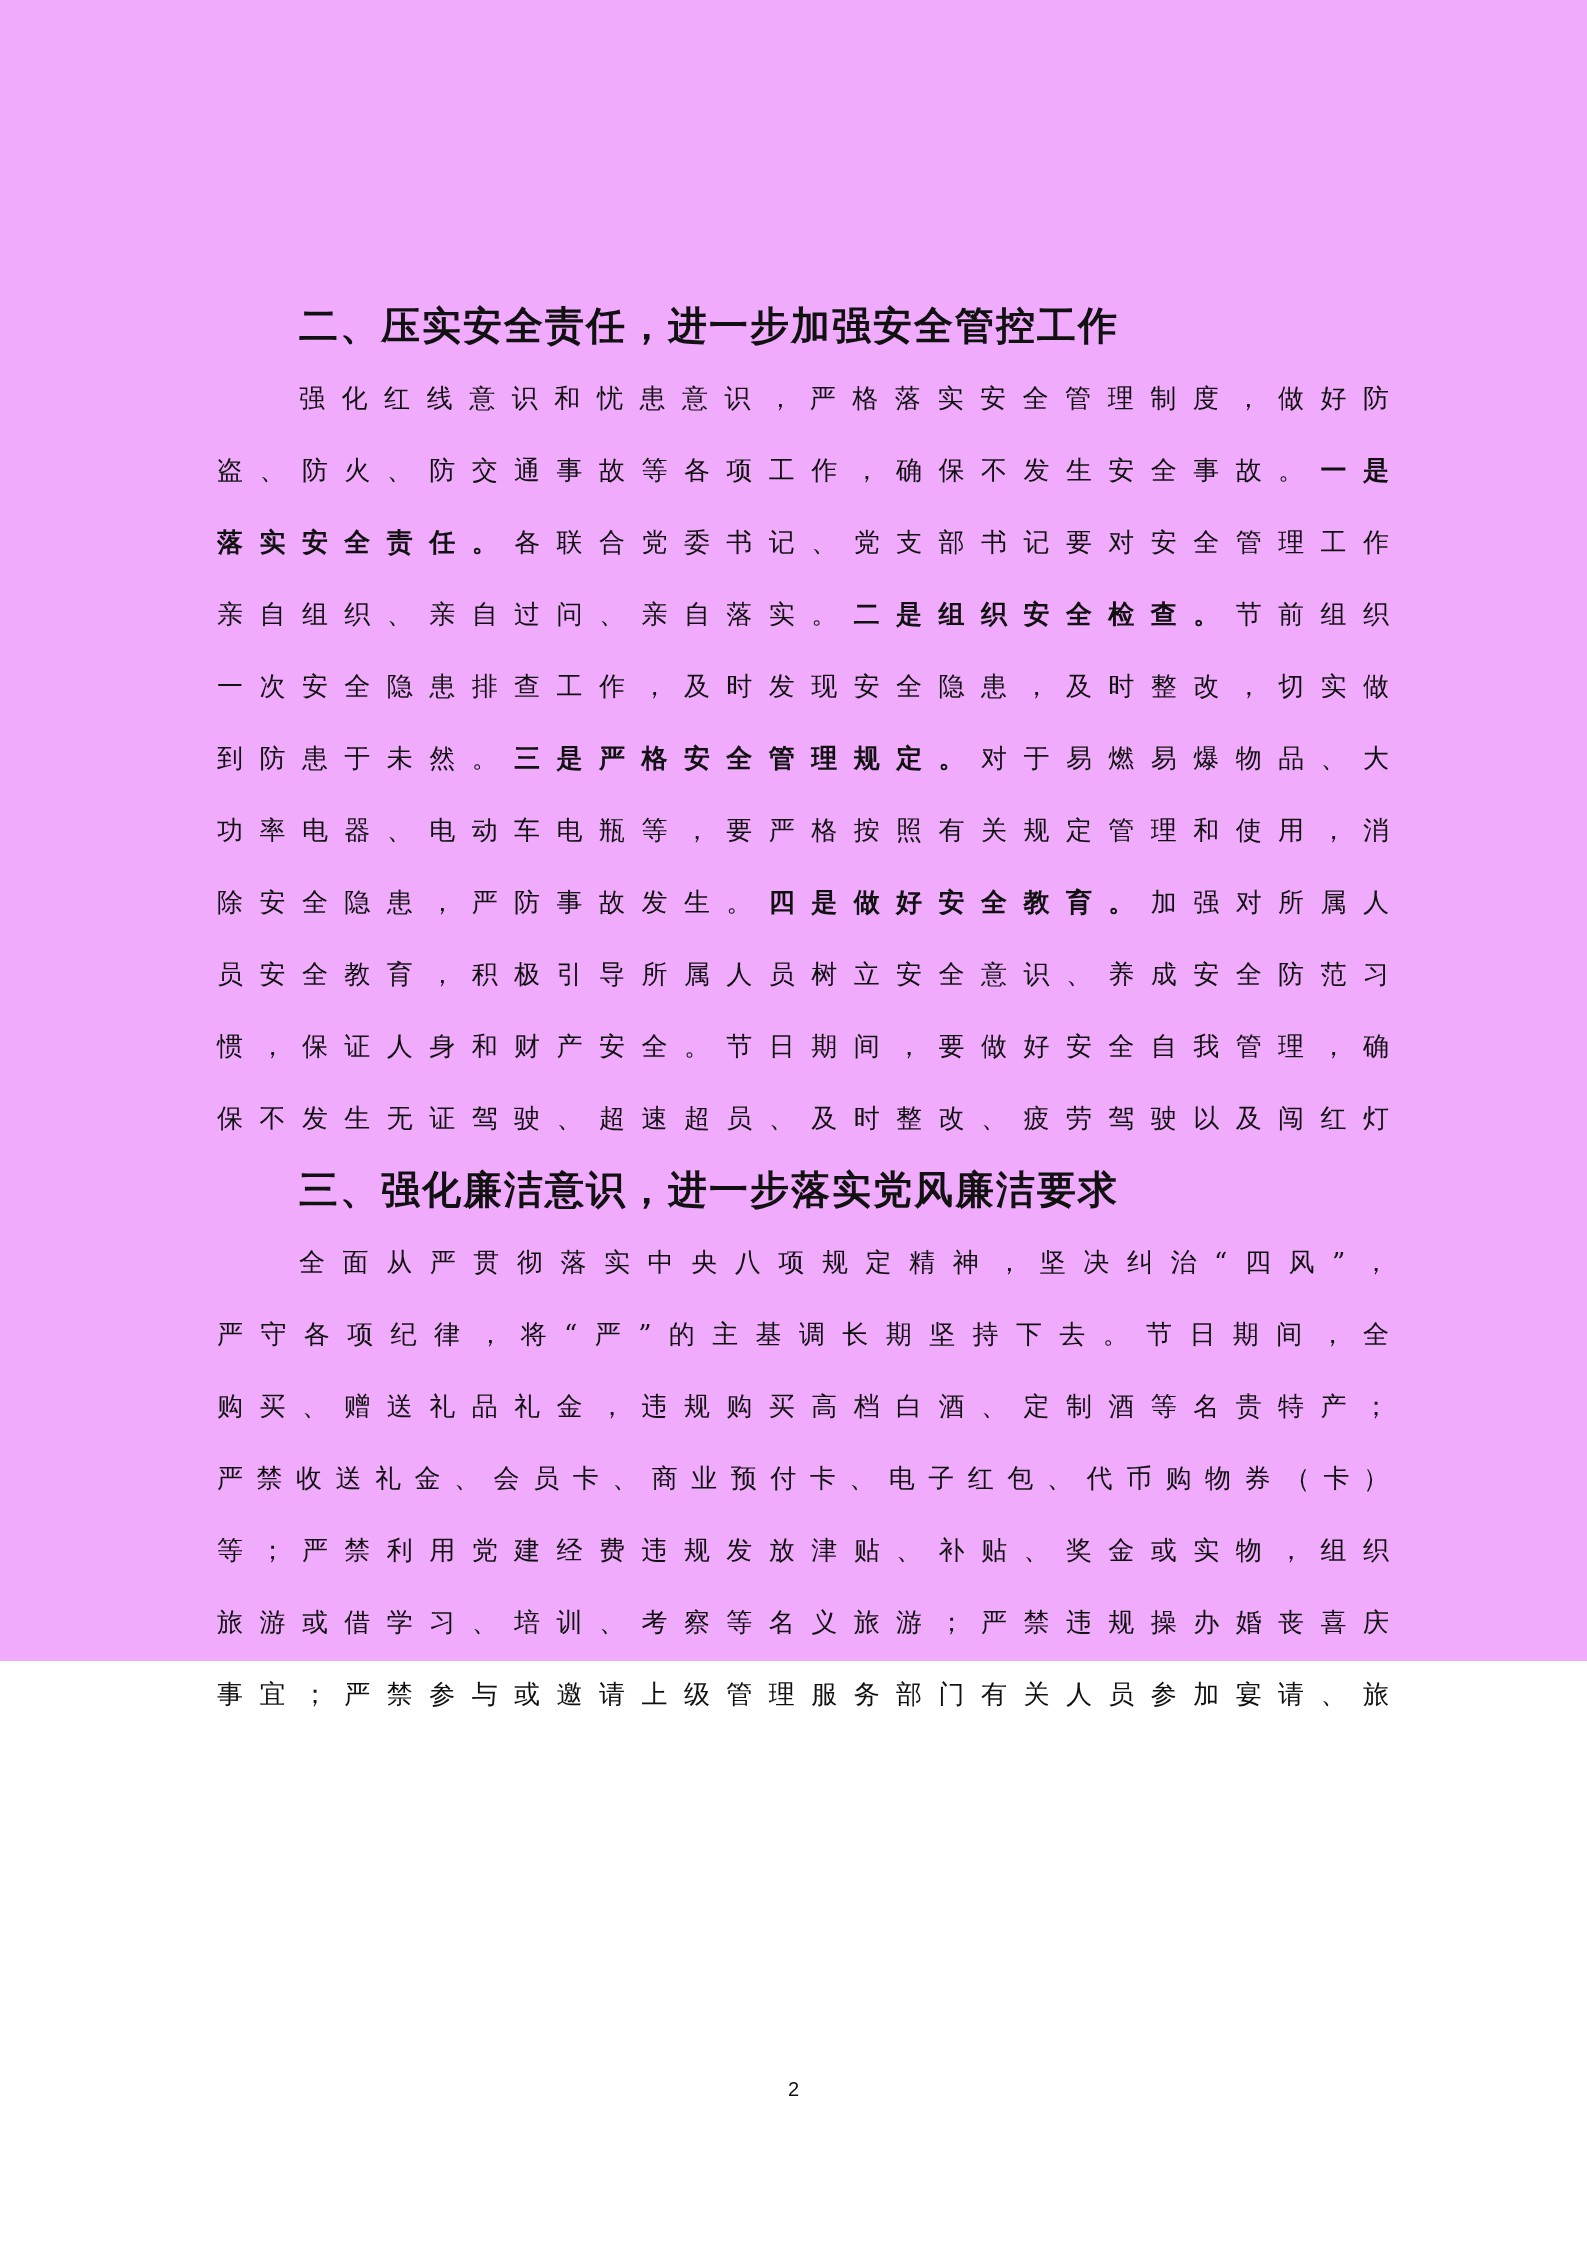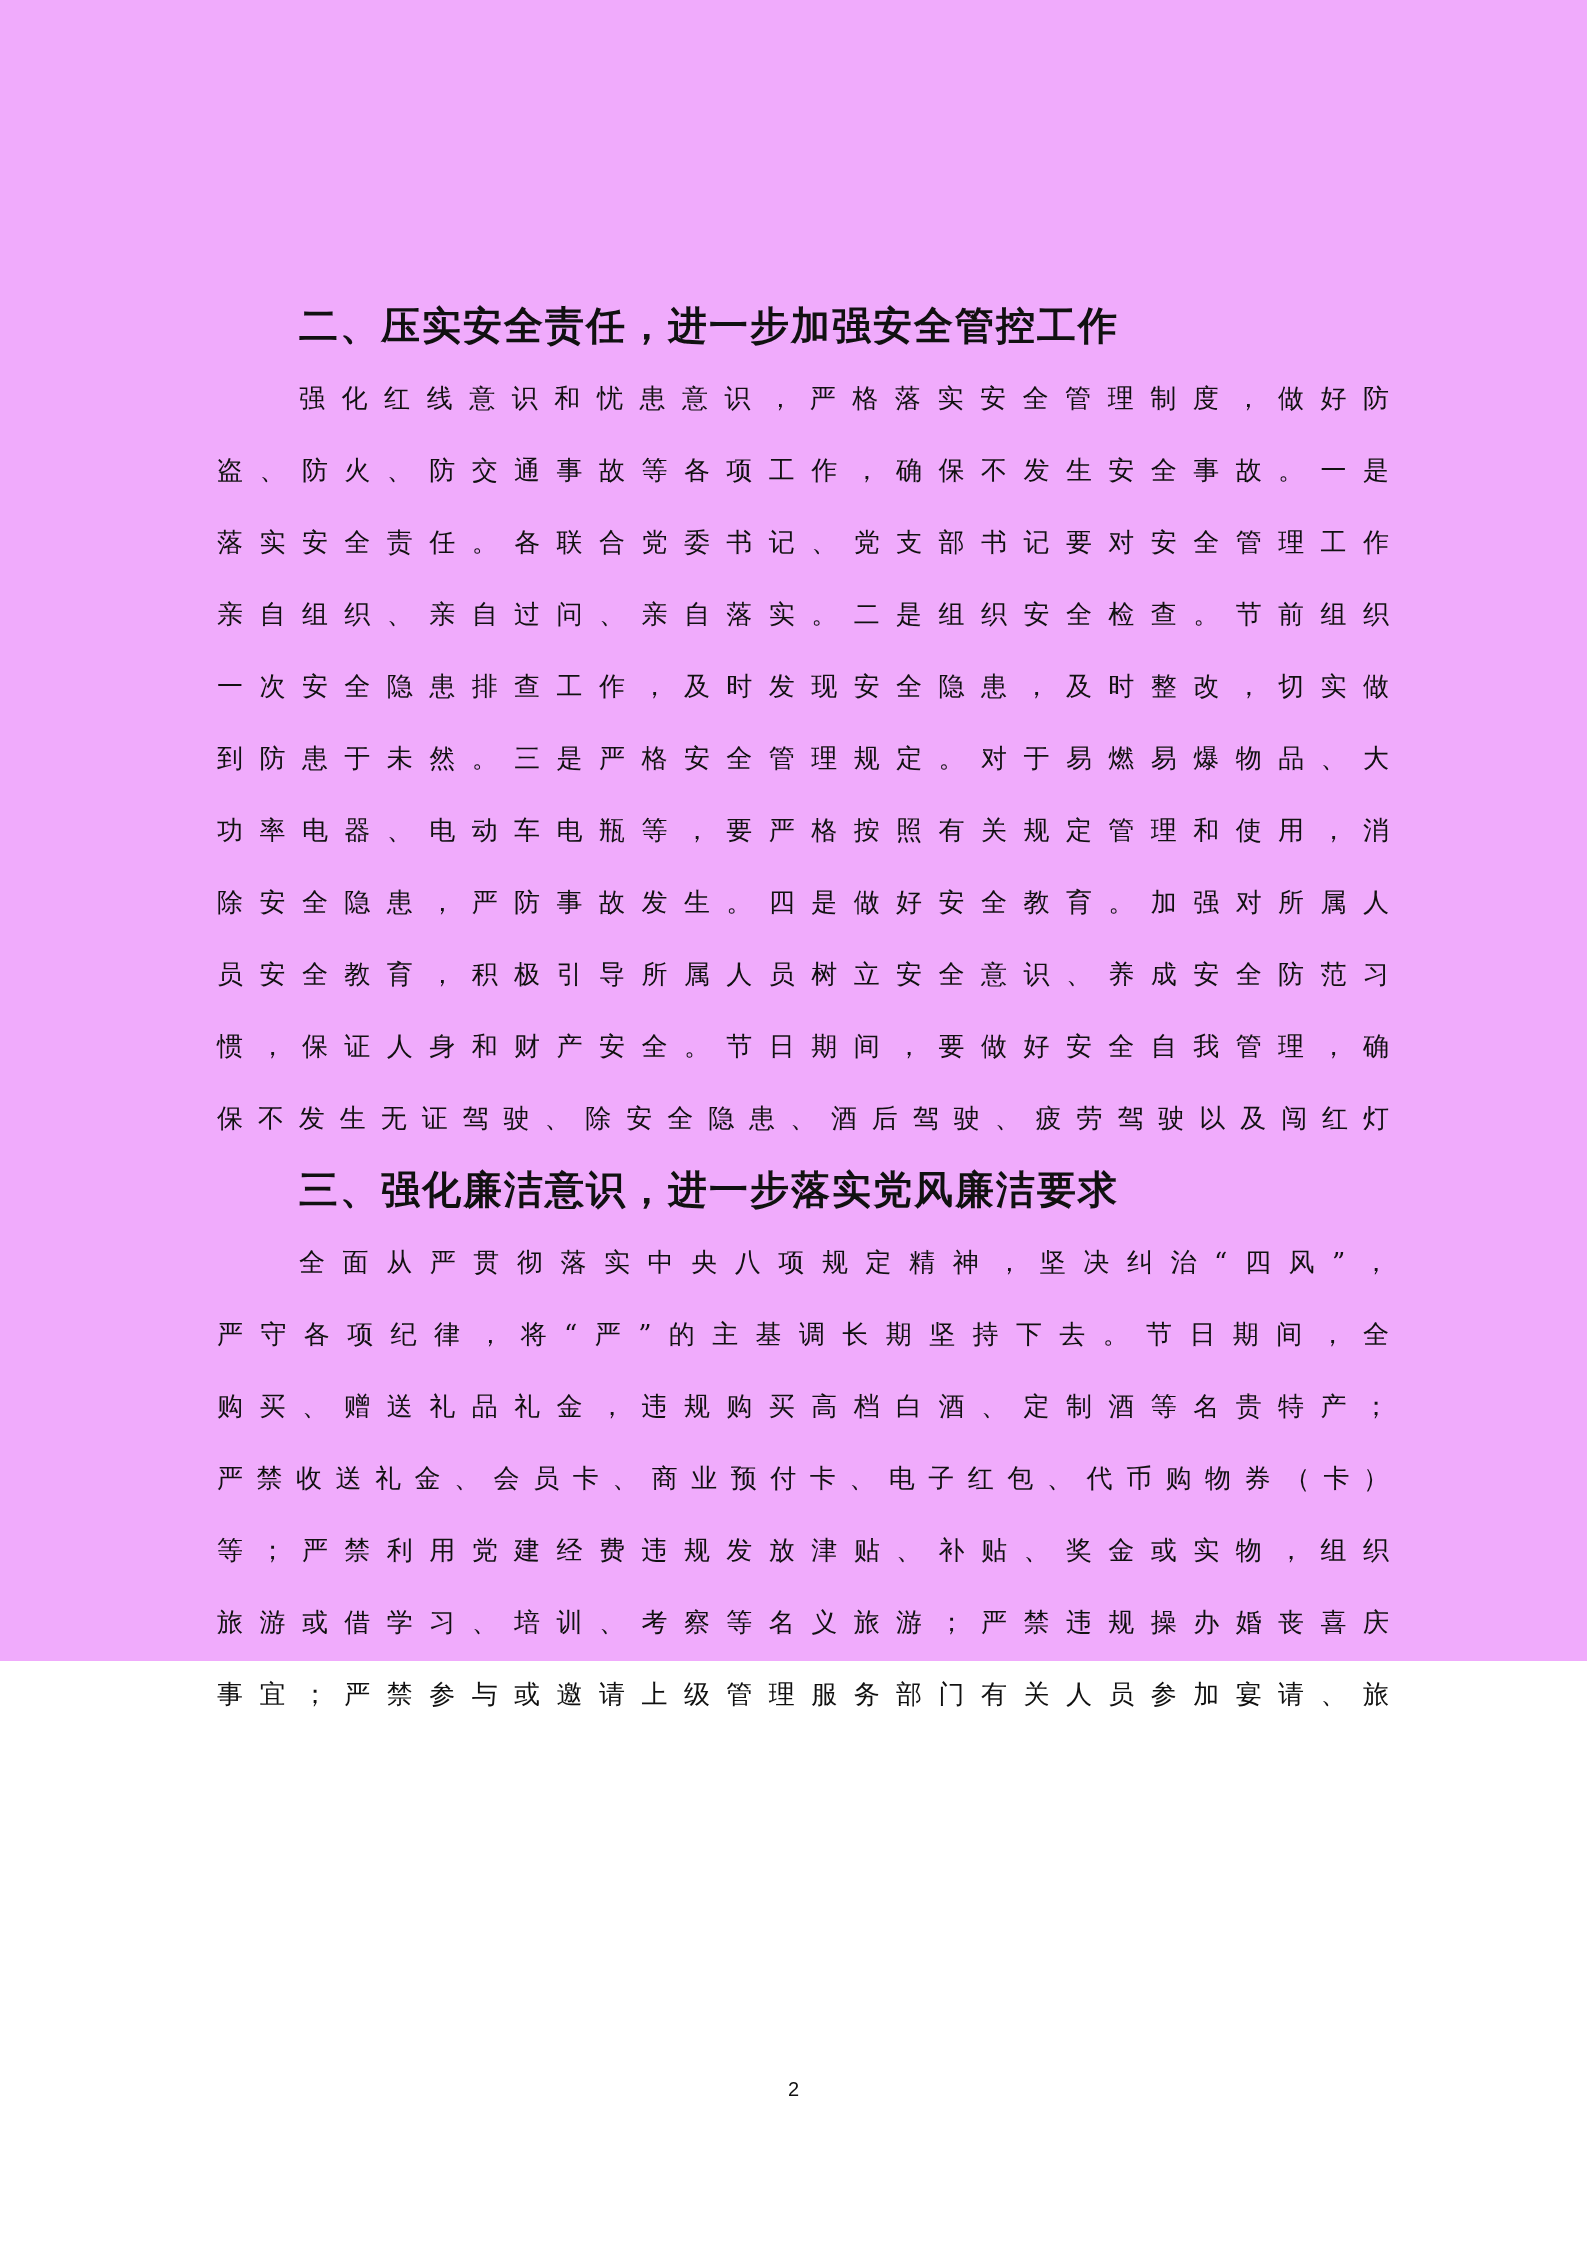--- a/index.html
+++ b/index.html
@@ -46,21 +46,21 @@
     }
     .heading {
       font-family: "DejaVu Sans", "Liberation Sans", sans-serif;
       font-weight: bold;
       font-size: 39px;
       letter-spacing: 2px;
       text-align-last: left;
     }
     .bold {
       font-family: "DejaVu Sans", "Liberation Sans", sans-serif;
-      font-weight: normal;
+      font-weight: bold;
     }
     .page-number {
       position: absolute;
       top: 2078px;
       left: 0;
       width: 1587px;
       text-align: center;
       font-family: "Liberation Sans", sans-serif;
       font-size: 20px;
       color: #111111;
@@ -78,21 +78,21 @@
       <div class="line indent"><span>强化红线意识和忧患意识，严格落实安全管理制度，做好防</span></div>
       <div class="line"><span>盗、防火、防交通事故等各项工作，确保不发生安全事故。</span><span class="bold">一是</span></div>
       <div class="line"><span class="bold">落实安全责任。</span><span>各联合党委书记、党支部书记要对安全管理工作</span></div>
       <div class="line"><span>亲自组织、亲自过问、亲自落实。</span><span class="bold">二是组织安全检查。</span><span>节前组织</span></div>
       <div class="line"><span>一次安全隐患排查工作，及时发现安全隐患，及时整改，切实做</span></div>
       <div class="line"><span>到防患于未然。</span><span class="bold">三是严格安全管理规定。</span><span>对于易燃易爆物品、大</span></div>
       <div class="line"><span>功率电器、电动车电瓶等，要严格按照有关规定管理和使用，消</span></div>
       <div class="line"><span>除安全隐患，严防事故发生。</span><span class="bold">四是做好安全教育。</span><span>加强对所属人</span></div>
       <div class="line"><span>员安全教育，积极引导所属人员树立安全意识、养成安全防范习</span></div>
       <div class="line"><span>惯，保证人身和财产安全。节日期间，要做好安全自我管理，确</span></div>
-      <div class="line"><span>保不发生无证驾驶、除安全隐患、酒后驾驶、疲劳驾驶以及闯红灯</span></div>
+      <div class="line"><span>保不发生无证驾驶、超速超员、及时整改、疲劳驾驶以及闯红灯</span></div>
     </div>
 
     <div class="line heading indent">三、强化廉洁意识，进一步落实党风廉洁要求</div>
 
     <div>
       <div class="line indent"><span>全面从严贯彻落实中央八项规定精神，坚决纠治“四风”，</span></div>
       <div class="line"><span>严守各项纪律，将“严”的主基调长期坚持下去。节日期间，全</span></div>
       <div class="line"><span>购买、赠送礼品礼金，违规购买高档白酒、定制酒等名贵特产；</span></div>
       <div class="line"><span>严禁收送礼金、会员卡、商业预付卡、电子红包、代币购物券（卡）</span></div>
       <div class="line"><span>等；严禁利用党建经费违规发放津贴、补贴、奖金或实物，组织</span></div>

